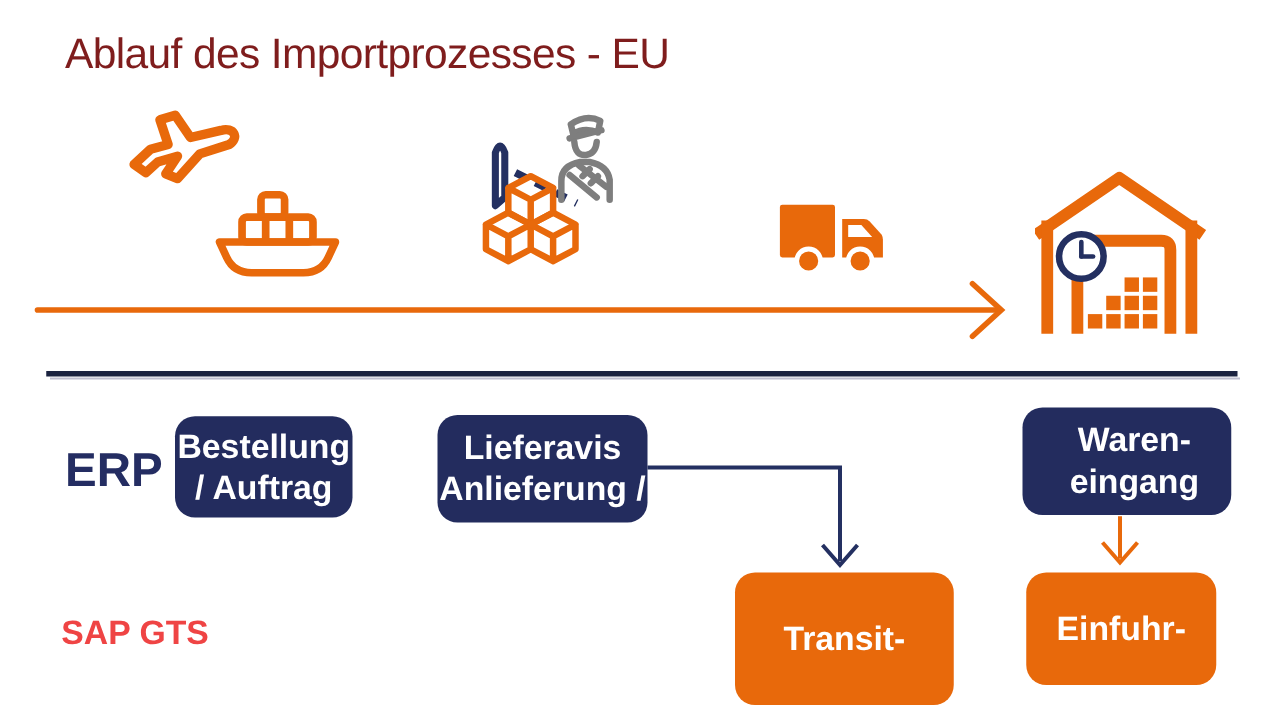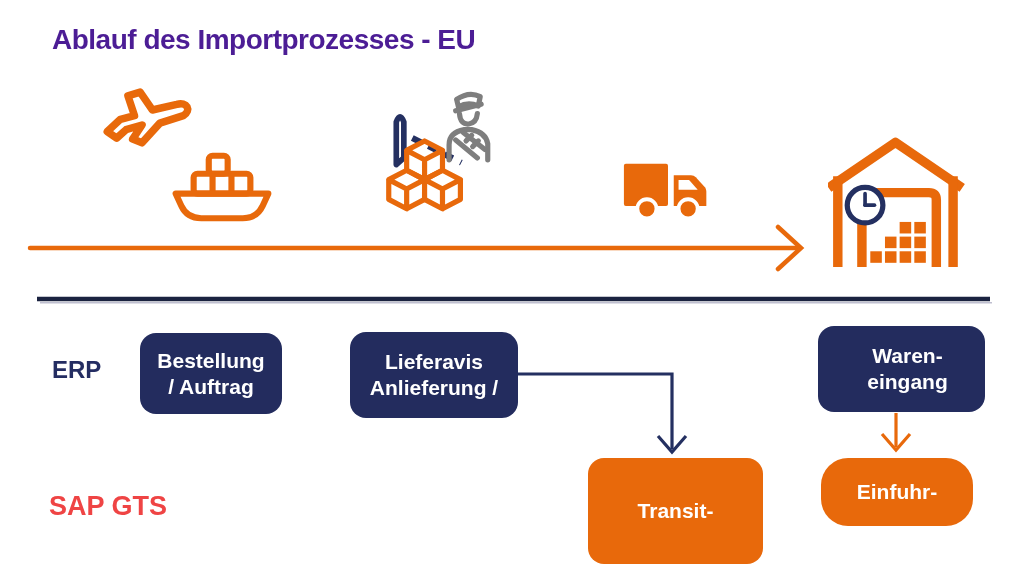--- a/index.html
+++ b/index.html
@@ -2,29 +2,29 @@
 <html><head>
 <meta charset="utf-8">
 <style>
   html,body{margin:0;padding:0;}
   body{
     width:1024px;height:576px;background:#ffffff;overflow:hidden;position:relative;
     font-family:"Liberation Sans","DejaVu Sans",sans-serif;
   }
   .abs{position:absolute;}
   .title{
-    left:52px;top:24px;font-size:28px;font-weight:700;color:#4c1d95;letter-spacing:-0.5px;
+    left:52px;top:24px;font-size:34px;font-weight:400;color:#7f1d1d;letter-spacing:-0.5px;
   }
   .lane-label{font-weight:800;}
-  .lane-erp{left:52px;top:356px;font-size:24px;color:#242D62;}
+  .lane-erp{left:52px;top:356px;font-size:38px;color:#242D62;}
   .lane-gts{left:49px;top:491px;font-size:27px;color:#ef4444;}
   .box{
     position:absolute;border-radius:16px;display:flex;flex-direction:column;
     align-items:center;justify-content:center;color:#ffffff;font-weight:700;
-    font-size:21px;line-height:1.22;text-align:center;
+    font-size:27px;line-height:1.22;text-align:center;
   }
   .box.navy{background:#232C5E;}
   .box.orange{background:#E8690B;}
   svg{display:block;}
   .overlay{left:0;top:0;pointer-events:none;}
 </style>
 </head>
 <body>
 
 <div class="abs title">Ablauf des Importprozesses - EU</div>
@@ -138,15 +138,15 @@
 
 <div class="box navy" style="left:818px;top:326px;width:155px;height:86px;padding-left:12px;">
   <span>Waren-</span>
   <span>eingang</span>
 </div>
 
 <div class="box orange" style="left:588px;top:458px;width:175px;height:106px;">
   <span>Transit-</span>
 </div>
 
-<div class="box orange" style="left:821px;top:458px;width:152px;height:68px;border-radius:27px;">
+<div class="box orange" style="left:821px;top:458px;width:152px;height:90px;">
   <span>Einfuhr-</span>
 </div>
 
 </body></html>

